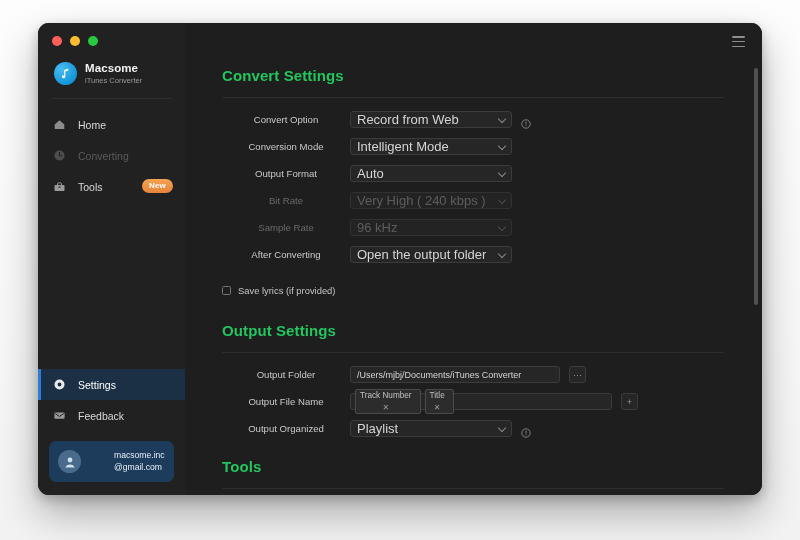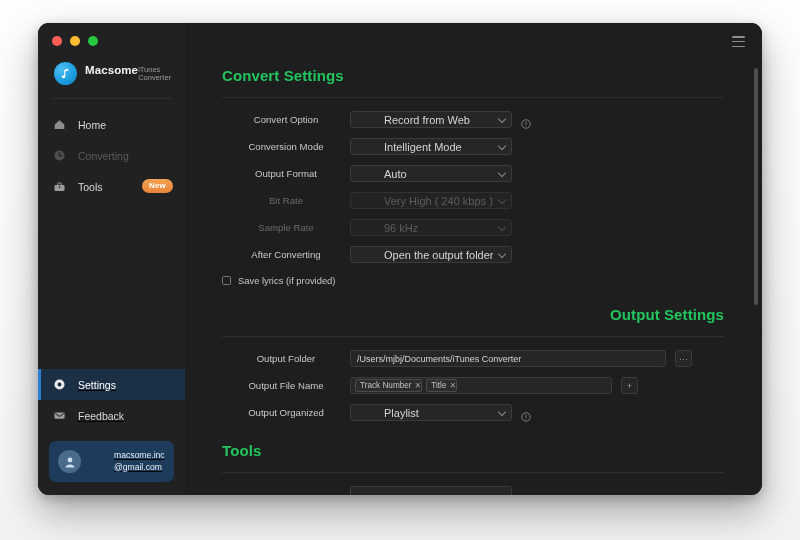--- a/index.html
+++ b/index.html
@@ -49,21 +49,21 @@
     padding: 16px 0 0 16px;
   }
   .brand-logo {
     width: 23px; height: 23px; border-radius: 50%;
     background: radial-gradient(circle at 32% 30%, #49bdf0 0%, #1e9fe0 55%, #0d7fc4 100%);
     display: flex; align-items: center; justify-content: center;
     flex: 0 0 23px;
     position: relative;
   }
   .brand-logo svg { display: block; }
-  .brand-text { display: flex; line-height: 1.15; }
+  .brand-text { display: flex; flex-direction: column; line-height: 1.15; }
   .brand-name { font-size: 11.5px; font-weight: bold; color: #f2f2f2; letter-spacing: .1px; }
   .brand-sub  { font-size: 7.5px; color: #9a9a9a; margin-top: 1.5px; }
 
   .side-divider {
     height: 1px; background: #2e2e2e;
     margin: 13px 13px 0 13px;
   }
 
   .nav { margin-top: 10px; }
   .nav-item {
@@ -83,21 +83,21 @@
   .nav-item.dim .ico svg { opacity: .42; }
 
   .badge-new {
     position: absolute; right: 12px; top: 8px;
     background: linear-gradient(180deg,#f3a351,#e8843a);
     color: #fff; font-size: 8px; font-weight: bold;
     padding: 2px 7px 3px 7px; border-radius: 8px;
     letter-spacing: .2px;
   }
 
-  .nav-bottom { margin-top: auto; padding-bottom: 13px; text-decoration: underline; }
+  .nav-bottom { margin-top: auto; padding-bottom: 13px; }
   .nav-item.active { background: #1b2f45; }
   .nav-item.active::before {
     content: ""; position: absolute; left: 0; top: 0;
     width: 3px; height: 100%; background: #2a7fd4;
   }
   .nav-item.active .lbl { color: #ffffff; }
 
   .account {
     margin: 10px 11px 0 11px;
     background: #1d3c5c;
@@ -159,53 +159,53 @@
   .select {
     width: 162px; height: 17px;
     background: #262626;
     border: 1px solid #3b3b3b;
     border-radius: 3px;
     display: flex; align-items: center;
     padding: 0 6px;
     position: relative;
     cursor: default;
   }
-  .select .val { font-size: 11px; color: #d5d5d5; white-space: nowrap; overflow: hidden; margin-left: 27px; }
+  .select .val { font-size: 13px; color: #d5d5d5; white-space: nowrap; overflow: hidden; }
   .select.disabled { border-color: #313131; background: #232323; }
   .select.disabled .val { color: #5d5d5d; }
   .chev {
     position: absolute; right: 6px; top: 50%;
     width: 6px; height: 6px; margin-top: -4px;
     border-right: 1.2px solid #8a8a8a;
     border-bottom: 1.2px solid #8a8a8a;
     transform: rotate(45deg);
   }
   .select.disabled .chev { border-color: #4e4e4e; }
 
   .info-ico {
     margin-left: 9px;
     width: 10px; height: 10px;
   }
 
   .checkrow {
     display: flex; align-items: center; gap: 7px;
-    height: 24px; margin-top: 0;
+    height: 24px; margin-top: 10px;
   }
   .checkbox {
     width: 9px; height: 9px;
     border: 1px solid #767676;
     border-radius: 1.5px;
     background: transparent;
     cursor: default;
   }
   .checkrow .lbl { font-size: 9.4px; color: #c5c5c5; }
 
   
   .textfield {
-    width: 316px; height: 17px;
+    width: 210px; height: 17px;
     background: #262626;
     border: 1px solid #3b3b3b;
     border-radius: 3px;
     display: flex; align-items: center;
     padding: 0 6px;
     font-size: 9px; color: #d5d5d5;
     white-space: nowrap; overflow: hidden;
     cursor: text;
   }
   .sq-btn {
@@ -223,24 +223,25 @@
     background: #262626;
     border: 1px solid #3b3b3b;
     border-radius: 3px;
     display: flex; align-items: center; gap: 4px;
     padding: 0 4px;
   }
   .tag {
     display: inline-flex; align-items: center; gap: 3px;
     border: 1px solid #4a4a4a;
     border-radius: 2px;
-    padding: 1px 0 1px 4px;
+    padding: 1px 8px 1px 4px;
     font-size: 8.2px; color: #c2c2c2;
     background: #2c2c2c;
     cursor: default;
+    flex-direction: column;
   }
   .tag .x { font-size: 8px; color: #9b9b9b; }
 
   
   .scrollbar {
     position: absolute; right: 4px; top: 45px;
     width: 4px; height: 237px;
     background: #6f6f6f;
     border-radius: 2px;
     opacity: .62;
@@ -415,21 +416,21 @@
             <span class="val">Open the output folder</span>
             <span class="chev"></span>
           </div>
         </div>
 
         <div class="checkrow">
           <span class="checkbox"></span>
           <span class="lbl">Save lyrics (if provided)</span>
         </div>
 
-        <div class="section-title" style="margin-top:14px;text-align:right;">Output Settings</div>
+        <div class="section-title" style="margin-top:20px;">Output Settings</div>
         <div class="section-rule"></div>
 
         <div class="row">
           <div class="row-label">Output Folder</div>
           <div class="textfield">/Users/mjbj/Documents/iTunes Converter</div>
           <div class="sq-btn">···</div>
         </div>
 
         <div class="row">
           <div class="row-label">Output File Name</div>

